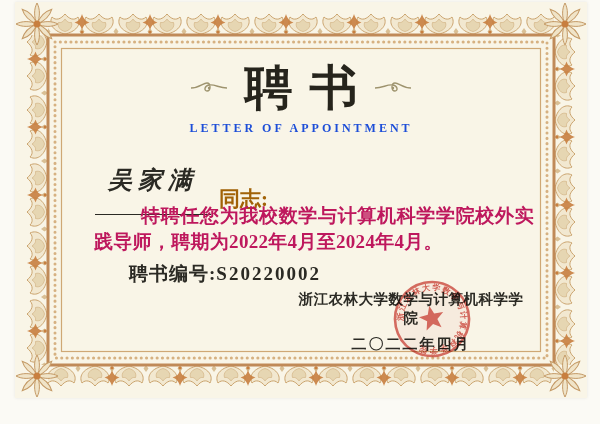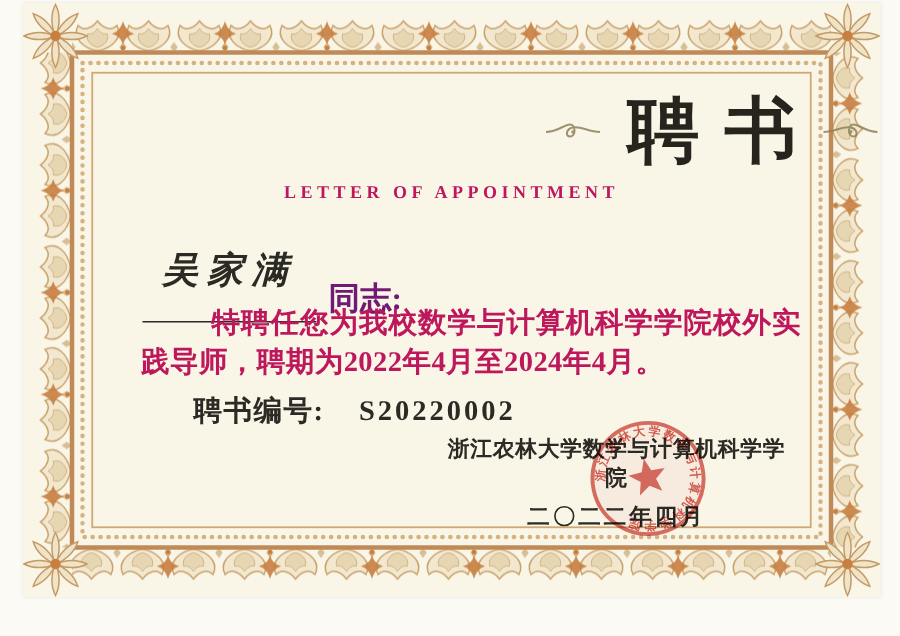--- a/index.html
+++ b/index.html
@@ -10,54 +10,54 @@
     position:relative;
   }
   .certificate {
     position:absolute; left:15px; top:2px; width:572px; height:396px;
     background:#f9f5e7;
     box-shadow:0 0 3px rgba(0,0,0,0.08);
   }
   .frame { position:absolute; left:0; top:0; }
   .title-row {
     position:absolute; left:0; top:62px; width:100%;
-    display:flex; align-items:center; justify-content:flex-end; gap:16px;
+    display:flex; align-items:center; justify-content:center; gap:16px;
   }
   .cert-title {
     font-size:48px; font-weight:bold; color:#26241c;
     letter-spacing:0.35em; margin-right:-0.35em; line-height:1;
   }
   .flourish { opacity:0.85; }
   .cert-subtitle {
     position:absolute; left:0; top:119px; width:100%;
     text-align:center; font-size:12px; letter-spacing:3px;
-    color:#be185d; font-weight:bold;
+    color:#1d4ed8; font-weight:bold;
   }
   .salutation-row {
     position:absolute; left:80px; top:162px;
     display:flex; align-items:flex-end;
   }
   .recipient-name {
     display:inline-block; width:116px; text-align:center;
     font-size:24px; font-weight:bold; font-style:italic;
     color:#2b2a24; letter-spacing:6px;
     border-bottom:1.5px solid #2b2a24; padding-bottom:18px;
   }
-  .salutation { font-size:21px; font-weight:bold; color:#701a75; margin-left:8px; padding-bottom:2px; }
+  .salutation { font-size:21px; font-weight:bold; color:#a16207; margin-left:8px; padding-bottom:2px; }
   .body-text {
     position:absolute; left:79px; top:201px; width:440px;
     font-size:19px; font-weight:bold; color:#be185d;
     line-height:26px; text-indent:47px; letter-spacing:0.3px;
     text-align:justify;
   }
   .number-line {
     position:absolute; left:114px; top:259px;
     font-size:19px; font-weight:bold; color:#2b2a24; letter-spacing:1px;
   }
-  .number-line .num-value { margin-left:23px; letter-spacing:2px; }
+  .number-line .num-value { margin-left:0; letter-spacing:2px; }
   .sig-block {
     position:absolute; left:278px; top:288px; width:236px;
     text-align:center; color:#2b2a24;
   }
   .issuer { font-size:14.5px; font-weight:bold; letter-spacing:0.5px; }
   .issue-date { font-size:15px; font-weight:bold; margin-top:7px; letter-spacing:2px; }
   .seal {
     position:absolute; left:367px; top:267px;
     mix-blend-mode:multiply; opacity:0.88;
   }

